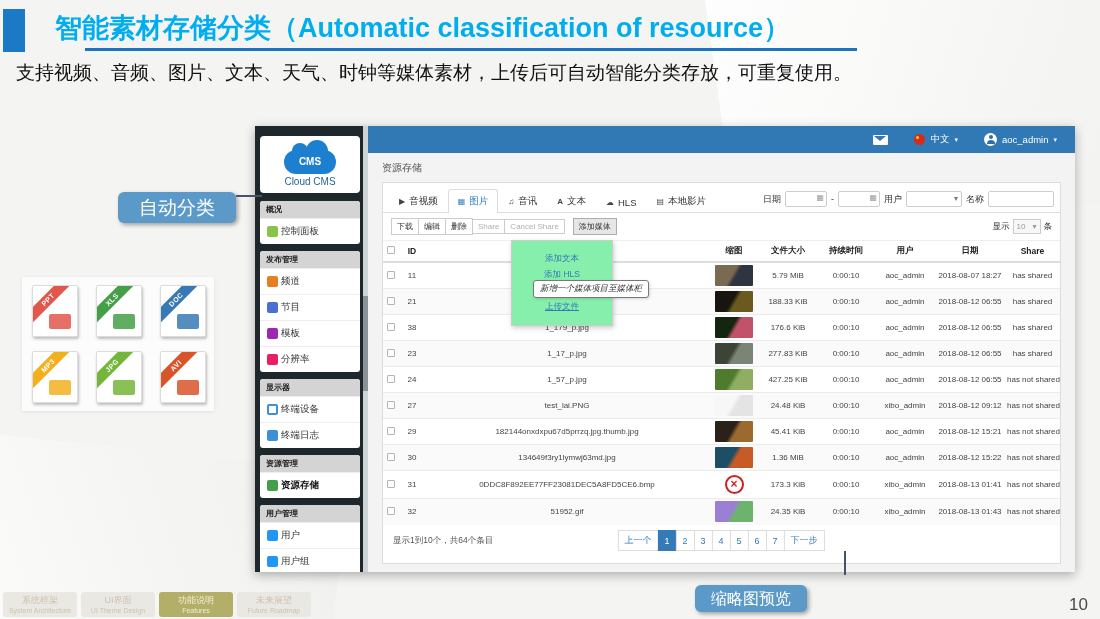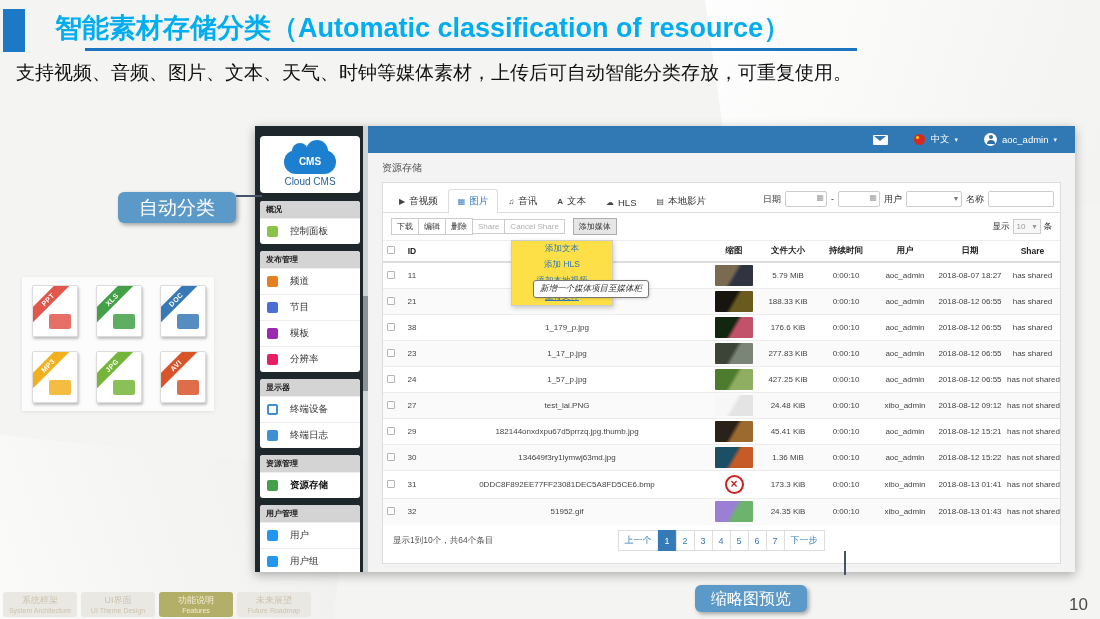--- a/index.html
+++ b/index.html
@@ -52,21 +52,21 @@
   
   .cms-sidebar { position:relative; width:113px; background:#1e282c; flex:none; padding:10px 8px 6px 5px; overflow:hidden; }
   .logo-card { background:#fff; border-radius:4px; padding:6px 0 4px; text-align:center; margin-bottom:8px; }
   .cloud { position:relative; width:52px; height:24px; background:#1d7fd0; border-radius:12px; margin:8px auto 2px; }
   .cloud::before { content:""; position:absolute; width:16px; height:16px; background:#1d7fd0; border-radius:50%; top:-7px; left:8px; }
   .cloud::after { content:""; position:absolute; width:22px; height:22px; background:#1d7fd0; border-radius:50%; top:-10px; left:22px; }
   .cloud-txt { position:relative; z-index:2; color:#fff; font-weight:bold; font-size:10px; line-height:24px; }
   .logo-caption { color:#2a6496; font-size:10px; padding-bottom:2px; }
   .sgroup { background:#fff; border-radius:3px; overflow:hidden; margin-bottom:7px; }
   .sheader { background:#d4d4d4; font-size:8px; font-weight:bold; color:#222; padding:3px 6px; }
-  .sitem { display:flex; align-items:center; gap:12px; padding:6px 7px; font-size:9.5px; color:#333; border-top:1px solid #eee; cursor:pointer; }
+  .sitem { display:flex; align-items:center; gap:3px; padding:6px 7px; font-size:9.5px; color:#333; border-top:1px solid #eee; cursor:pointer; }
   .sitem.active span:last-child { font-weight:bold; color:#111; }
   .sic { width:11px; height:11px; border-radius:2px; flex:none; }
   .sic[data-icon="monitor-icon"] { background:#fff !important; border:2px solid #3f8fd4; }
   .sb-track { position:absolute; right:0; top:0; width:5px; height:100%; background:#cfd4d6; }
   .sb-thumb { position:absolute; top:170px; width:5px; height:95px; background:#8b9398; }
 
   
   .cms-main { flex:1; display:flex; flex-direction:column; min-width:0; }
   .cms-topbar { height:27px; background:#3079b5; display:flex; align-items:center; justify-content:flex-end; gap:26px; padding-right:18px; color:#fff; flex:none; }
   .tb-group { display:flex; align-items:center; gap:5px; font-size:9.5px; cursor:pointer; }
@@ -120,22 +120,22 @@
   tbody tr:nth-child(even) { background:#fafafa; }
   .col-cb { width:16px; } .col-id { width:26px; } .col-name { width:284px; } .col-thumb { width:50px; }
   .col-size { width:58px; } .col-dur { width:58px; } .col-user { width:60px; } .col-date { width:70px; } .col-share { width:55px; }
   .cb { display:inline-block; width:8px; height:8px; border:1px solid #b5b5b5; background:#fdfdfd; border-radius:1px; cursor:pointer; }
   .thumb { width:38px; height:21px; margin:0 auto; border-radius:1px; background:#ccc; cursor:pointer; }
   .thumb-error { background:#fff !important; }
   .thumb-error::before { content:"×"; display:block; width:15px; height:15px; margin:2px auto 0; border:2px solid #cc2222;
     border-radius:50%; color:#cc2222; font-size:12px; line-height:14px; font-weight:bold; }
 
   
-  .dropdown { position:absolute; left:128px; top:57px; width:102px; background:#fde047; border:1px solid #ccc;
-    box-shadow:1px 2px 5px rgba(0,0,0,.2); padding:0 0; z-index:10; }
+  .dropdown { position:absolute; left:128px; top:57px; width:102px; background:#86efac; border:1px solid #ccc;
+    box-shadow:1px 2px 5px rgba(0,0,0,.2); padding:10px 0; z-index:10; }
   .dd-item { font-size:8.5px; color:#337ab7; text-align:center; padding:2px 0; cursor:pointer; }
   .dd-item:last-child { text-decoration:underline; }
   .tooltip { position:absolute; left:150px; top:97px; font-size:8.5px; color:#333; background:#fff;
     border:1px solid #777; border-radius:3px; padding:2px 6px; z-index:11; box-shadow:1px 1px 3px rgba(0,0,0,.15); white-space:nowrap;font-style:italic; }
 
   
   .pager { position:relative; display:flex; align-items:center; padding:10px 10px; }
   .pg-summary { font-size:8.5px; color:#555; }
   .pg-group { position:absolute; left:50%; transform:translateX(-50%); display:flex; }
   .pg { min-width:17px; padding:3px 6px; font-size:9px; border:1px solid #ddd; background:#fff; color:#337ab7;

